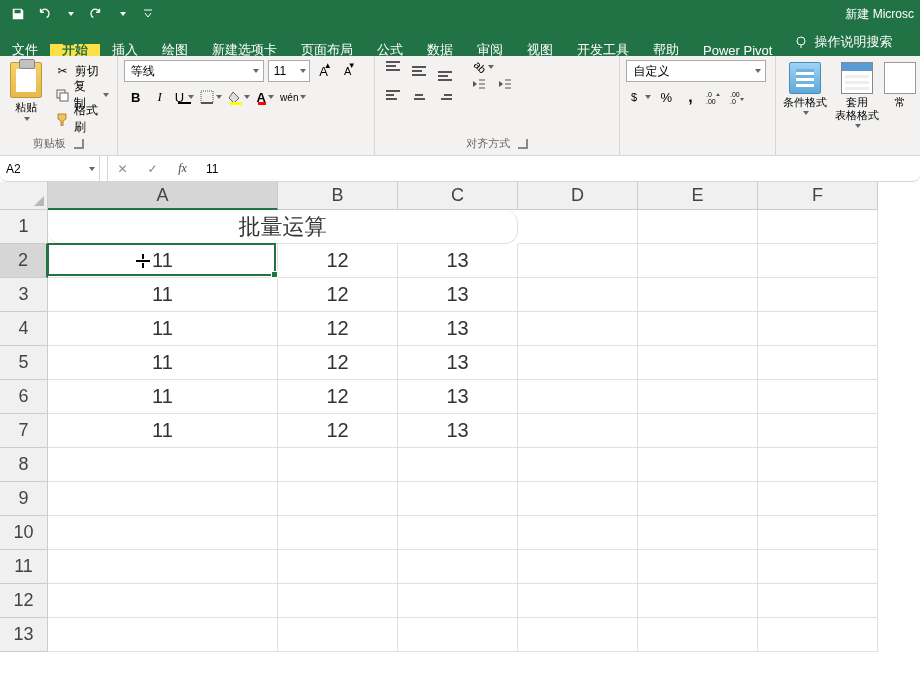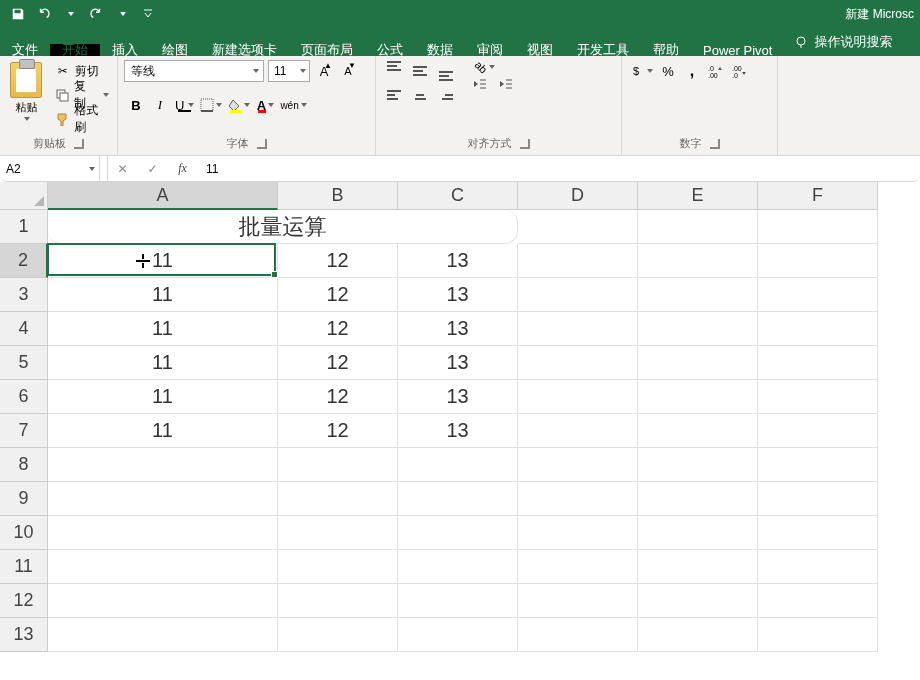--- a/index.html
+++ b/index.html
@@ -7,21 +7,21 @@
   
   
   .titlebar { background: #217346; height: 28px; display: flex; align-items: center; color: #fff; }
   .qat { display: flex; align-items: center; padding: 0 6px; gap: 2px; }
   .qat-btn { width: 24px; height: 24px; display: flex; align-items: center; justify-content: center; color: #fff; }
   .title-text { margin-left: auto; font-size: 12px; padding-right: 6px; white-space: nowrap; overflow: hidden; }
   
   
   .menutabs { background: #217346; height: 28px; display: flex; align-items: stretch; color: #fff; font-size: 13px; }
   .menutab { padding: 0 12px; display: flex; align-items: center; cursor: pointer; margin-top: 16px; }
-  .menutab.active { background: #000000; color: #217346; }
+  .menutab.active { background: #fde047; color: #217346; font-weight: bold; }
   .tell-me { display: flex; align-items: center; gap: 6px; padding: 0 10px; }
   
   
   .ribbon { background: #f3f2f1; border-bottom: 1px solid #d6d6d6; height: 100px; display: flex; }
   .rgroup { border-right: 1px solid #d6d6d6; display: flex; flex-direction: column; justify-content: space-between; }
   .rgroup-body { flex: 1; display: flex; align-items: flex-start; padding: 4px 6px; gap: 6px; }
   .rgroup-label { font-size: 11px; color: #666; text-align: center; padding: 2px 0 4px; display: flex; align-items: center; justify-content: center; gap: 4px; }
   .dlg-launch { width: 10px; height: 10px; border-right: 2px solid #888; border-bottom: 2px solid #888; margin-left: 4px; position: relative; }
   
   
@@ -29,21 +29,21 @@
   .paste-icon { width: 32px; height: 36px; background: linear-gradient(#f4d26b,#e9b84a); border: 1px solid #b89a3d; border-radius: 2px; position: relative; margin-top: 2px; }
   .paste-icon::before { content: ""; position: absolute; top: -4px; left: 8px; width: 14px; height: 8px; background: #c1c1c1; border: 1px solid #888; border-radius: 2px; }
   .paste-icon::after { content: ""; position: absolute; top: 6px; left: 5px; right: 5px; bottom: 5px; background: #fff; }
   .small-label { font-size: 11px; }
   .mini-stack { display: flex; flex-direction: column; gap: 2px; }
   .mini-row { display: flex; align-items: center; gap: 4px; height: 22px; padding: 0 2px; }
   .icon-box { width: 16px; height: 16px; display: inline-flex; align-items: center; justify-content: center; font-size: 12px; }
   .drop-caret { width: 0; height: 0; border-left: 3px solid transparent; border-right: 3px solid transparent; border-top: 4px solid #666; margin-left: 2px; }
   
   
-  .font-grid { display: flex; flex-direction: column; gap: 12px; }
+  .font-grid { display: flex; flex-direction: column; gap: 4px; }
   .font-row1 { display: flex; align-items: center; gap: 4px; }
   .font-name { width: 140px; height: 22px; border: 1px solid #ababab; background: #fff; display: flex; align-items: center; justify-content: space-between; padding: 0 4px 0 6px; font-size: 12px; }
   .font-size { width: 42px; height: 22px; border: 1px solid #ababab; background: #fff; display: flex; align-items: center; justify-content: space-between; padding: 0 3px 0 5px; font-size: 12px; }
   .font-step { width: 20px; height: 22px; display: flex; align-items: center; justify-content: center; font-size: 13px; border: 1px solid transparent; position: relative; }
   .font-step .sup { position: absolute; top: 0; right: 1px; font-size: 8px; }
   .font-row2 { display: flex; align-items: center; gap: 0; }
   .fbtn { min-width: 24px; height: 22px; display: flex; align-items: center; justify-content: center; font-size: 13px; border: 1px solid transparent; padding: 0 2px; position: relative; }
   .underline-bar { position: absolute; bottom: 3px; left: 5px; right: 5px; height: 2px; background: currentColor; }
   .color-bar { position: absolute; bottom: 2px; left: 4px; right: 10px; height: 3px; }
   
@@ -242,24 +242,20 @@
               <span class="color-bar" style="background:#ff0000"></span>
               <div class="drop-caret"></div>
             </div>
           <div class="fbtn">
               <span style="font-size:10px">wén</span>
               <div class="drop-caret"></div>
             </div>
         </div>
       </div>
     </div>
-    <div class="rgroup-label">
-        <span>字体</span>
-        <span class="dlg-launch"></span>
-      </div>
   </div>
 
   <div class="rgroup" style="width:246px">
     <div class="rgroup-body">
       <div class="align-grid">
         <div class="abtn">
             <div class="al-lines" style="align-self:flex-start">
               <span></span>
               <span style="width:10px"></span>
               <span></span>
@@ -328,20 +324,24 @@
     </div>
     <div class="rgroup-label">
         <span>对齐方式</span>
         <span class="dlg-launch"></span>
       </div>
   </div>
 
   <div class="rgroup" style="width:156px">
     <div class="rgroup-body">
       <div class="num-grid">
+        <div class="num-format">
+          <span>自定义</span>
+          <div class="drop-caret"></div>
+        </div>
         <div class="num-row">
           <div class="fbtn">
               <svg width="14" height="14">
                 <text x="2" y="11" font-size="11">$</text>
               </svg>
               <div class="drop-caret"></div>
             </div>
           <div class="fbtn">%</div>
           <div class="fbtn">
               <span style="font-size:16px;font-weight:bold">,</span>
@@ -356,26 +356,42 @@
           <div class="fbtn">
               <svg width="16" height="14">
                 <text x="0" y="7" font-size="7">.00</text>
                 <text x="0" y="14" font-size="7">.0</text>
                 <path d="M12 11l2-3h-4z" fill="#555"></path>
               </svg>
             </div>
         </div>
       </div>
     </div>
-    <div class="rgroup-label">
-        <span>数字</span>
-        <span class="dlg-launch"></span>
-      </div>
-  </div>
-
+  </div>
+
+  <div class="rgroup" style="flex:1;border-right:none">
+    <div class="rgroup-body">
+      <div class="big-btn">
+        <div class="bicon cf-icon"></div>
+        <div class="two-line">条件格式</div>
+        <div class="drop-caret"></div>
+      </div>
+      <div class="big-btn">
+        <div class="bicon tf-icon"></div>
+        <div class="two-line" style="white-space:pre-line">套用
+表格格式</div>
+        <div class="drop-caret"></div>
+      </div>
+      <div class="big-btn" style="width:28px">
+        <div class="bicon" style="background:#fff;border:1px solid #999"></div>
+        <div class="two-line">常</div>
+      </div>
+    </div>
+    <div class="rgroup-label">&nbsp;</div>
+  </div>
 </div>
 
 <div class="fbar">
   <div class="namebox">
     <span>A2</span>
     <div class="drop-caret"></div>
   </div>
   <div class="fbar-sep"></div>
   <div class="fbar-btns">
     <div class="fbar-btn">✕</div>

